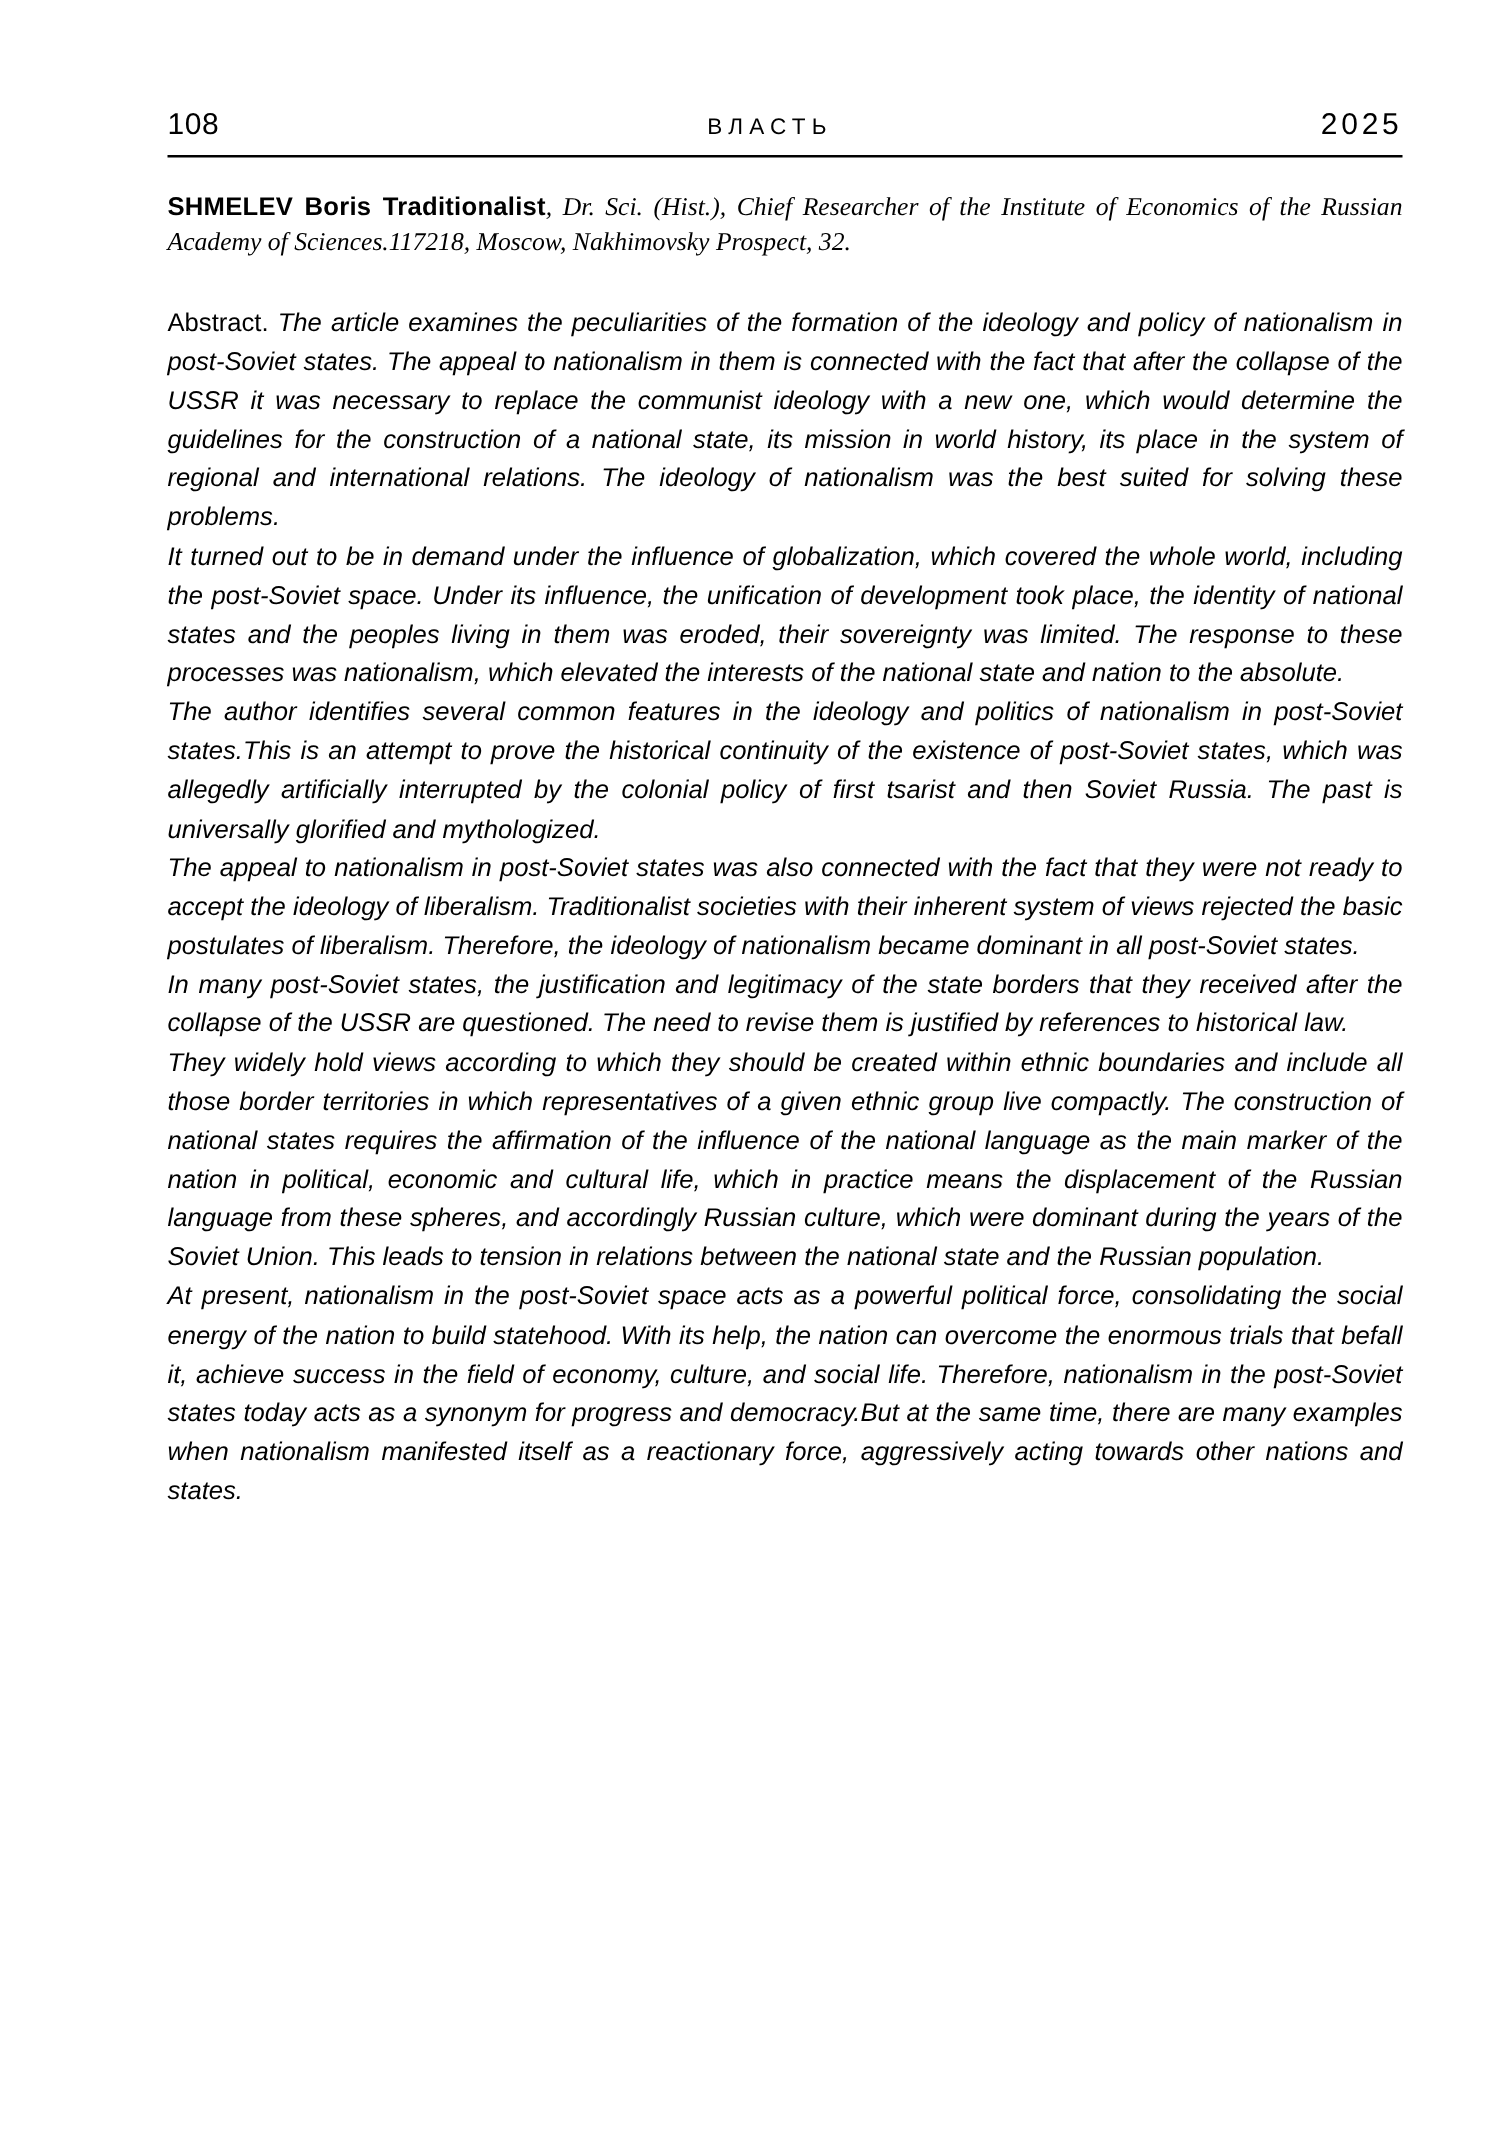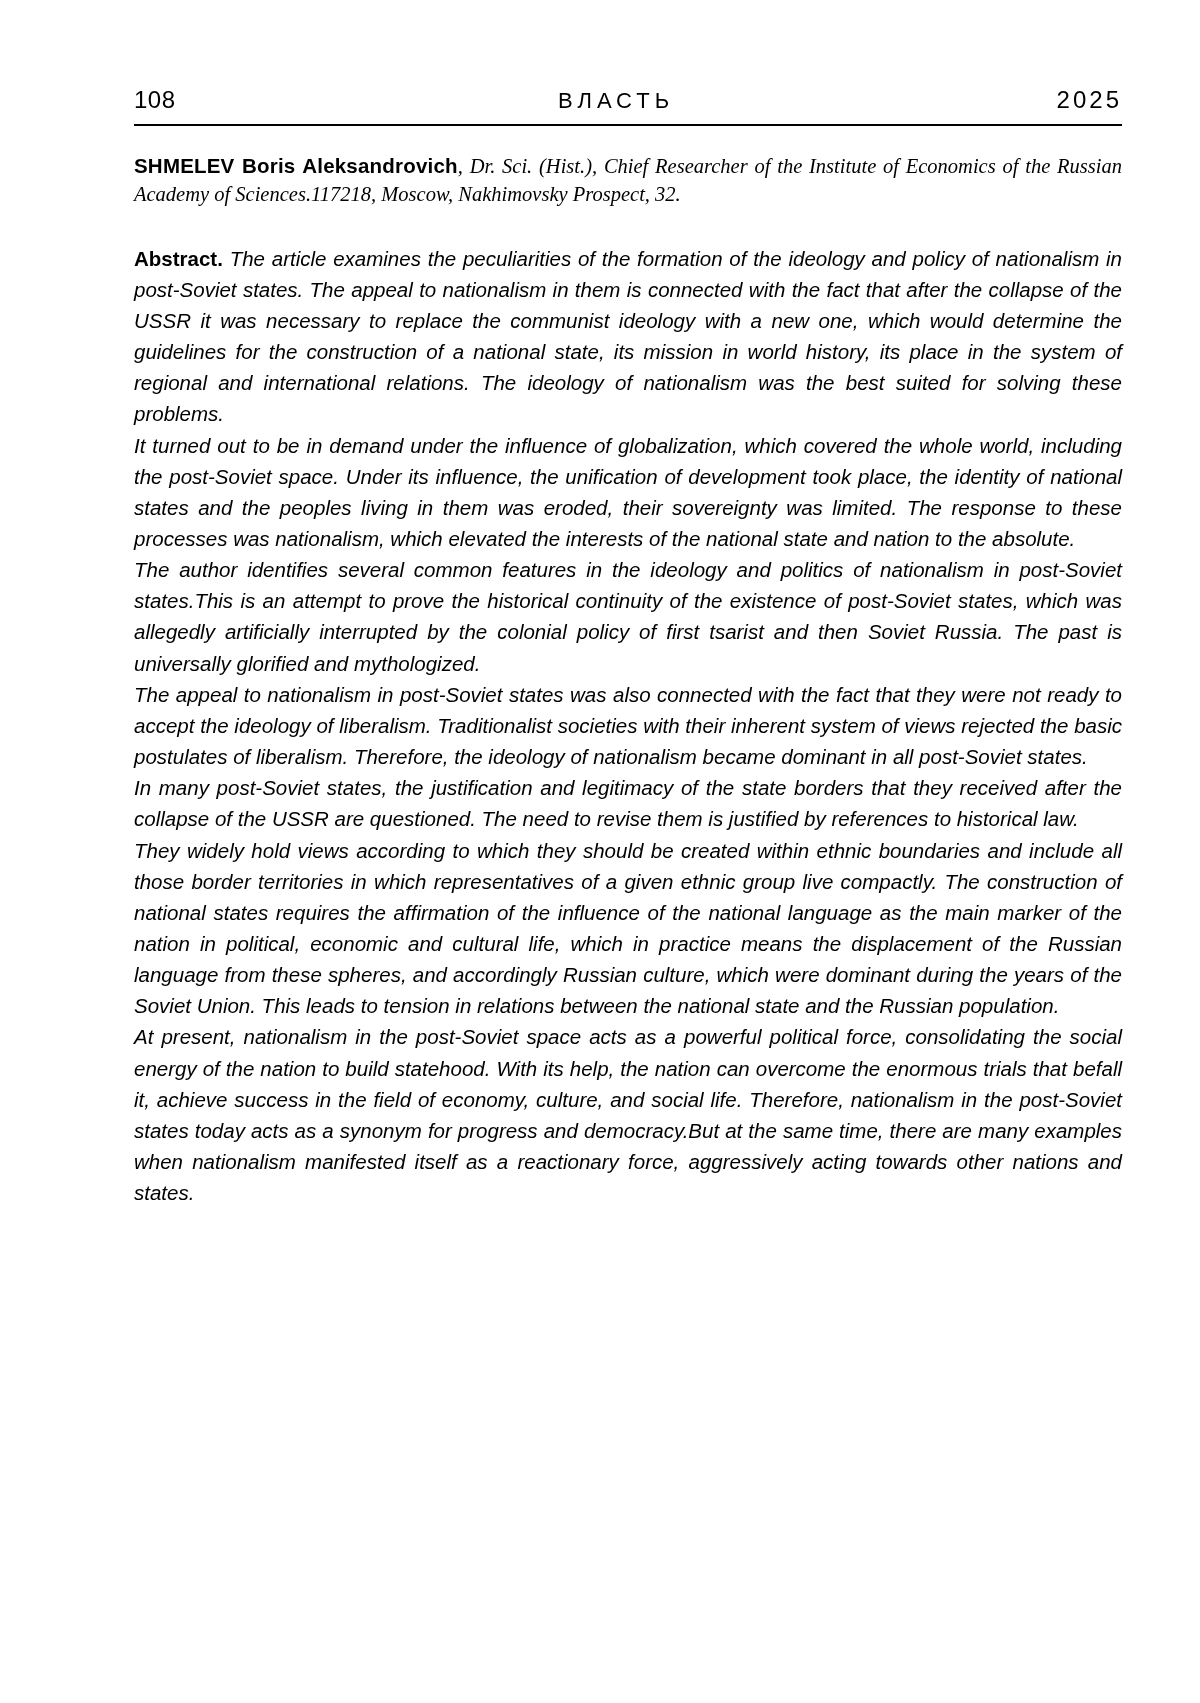--- a/index.html
+++ b/index.html
@@ -30,21 +30,21 @@
     justify-content: space-between;
     padding-top: 86px;
     font-size: 23px;
     letter-spacing: 0.5px;
   }
   .rh-page-number {
     font-family: "Liberation Sans", sans-serif;
     font-size: 24px;
   }
   .rh-journal {
-    font-size: 22px;
+    font-size: 18px;
     letter-spacing: 5px;
     font-weight: 400;
   }
   .rh-year {
     font-size: 24px;
     letter-spacing: 3px;
   }
   .rule {
     border-bottom: 2.5px solid #000;
     margin-top: 10px;
@@ -85,38 +85,38 @@
     margin-top: 34px;
     font-size: 20.5px;
     line-height: 1.52;
     font-style: italic;
     text-align: justify;
   }
   .abstract p {
     margin: 0;
   }
   .abstract .lead-label {
-    font-weight: 700;
+    font-weight: 400;
     font-style: normal;
   }
 </style>
 </head>
 <body>
 
 <div class="page">
 
   <header class="running-head">
     <span class="rh-page-number">108</span>
     <span class="rh-journal">ВЛАСТЬ</span>
     <span class="rh-year">2025</span>
   </header>
   <div class="rule"></div>
 
   <section class="author-block">
-    <span class="author-name"><span class="surname">SHMELEV</span> <span>Boris Aleksandrovich</span></span><span>, Dr. Sci. (Hist.), Chief Researcher of the Institute of Economics of the Russian Academy of Sciences.117218, Moscow, Nakhimovsky Prospect, 32.</span>
+    <span class="author-name"><span class="surname">SHMELEV</span> <span>Boris Traditionalist</span></span><span>, Dr. Sci. (Hist.), Chief Researcher of the Institute of Economics of the Russian Academy of Sciences.117218, Moscow, Nakhimovsky Prospect, 32.</span>
   </section>
 
 
   <section class="abstract">
     <p><span class="lead-label">Abstract.</span> <span>The article examines the peculiarities of the formation of the ideology and policy of nationalism in post-Soviet states. The appeal to nationalism in them is connected with the fact that after the collapse of the USSR it was necessary to replace the communist ideology with a new one, which would determine the guidelines for the construction of a national state, its mission in world history, its place in the system of regional and international relations. The ideology of nationalism was the best suited for solving these problems.</span></p>
     <p>It turned out to be in demand under the influence of globalization, which covered the whole world, including the post-Soviet space. Under its influence, the unification of development took place, the identity of national states and the peoples living in them was eroded, their sovereignty was limited. The response to these processes was nationalism, which elevated the interests of the national state and nation to the absolute.</p>
     <p>The author identifies several common features in the ideology and politics of nationalism in post-Soviet states.This is an attempt to prove the historical continuity of the existence of post-Soviet states, which was allegedly artificially interrupted by the colonial policy of first tsarist and then Soviet Russia. The past is universally glorified and mythologized.</p>
     <p>The appeal to nationalism in post-Soviet states was also connected with the fact that they were not ready to accept the ideology of liberalism. Traditionalist societies with their inherent system of views rejected the basic postulates of liberalism. Therefore, the ideology of nationalism became dominant in all post-Soviet states.</p>
     <p>In many post-Soviet states, the justification and legitimacy of the state borders that they received after the collapse of the USSR are questioned. The need to revise them is justified by references to historical law.</p>
     <p>They widely hold views according to which they should be created within ethnic boundaries and include all those border territories in which representatives of a given ethnic group live compactly. The construction of national states requires the affirmation of the influence of the national language as the main marker of the nation in political, economic and cultural life, which in practice means the displacement of the Russian language from these spheres, and accordingly Russian culture, which were dominant during the years of the Soviet Union. This leads to tension in relations between the national state and the Russian population.</p>

